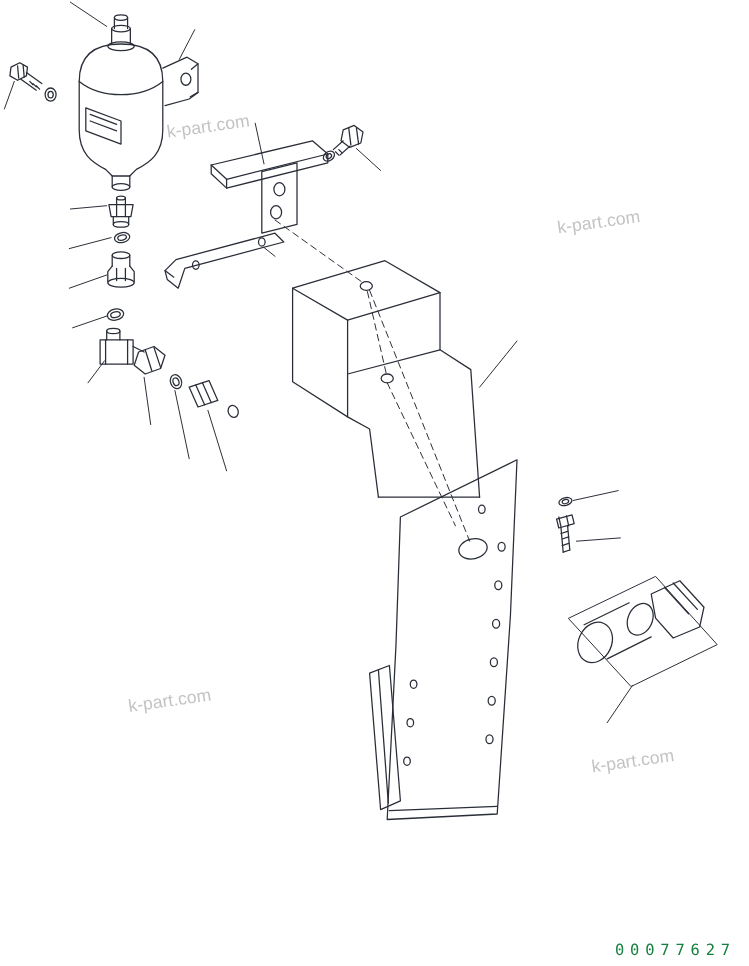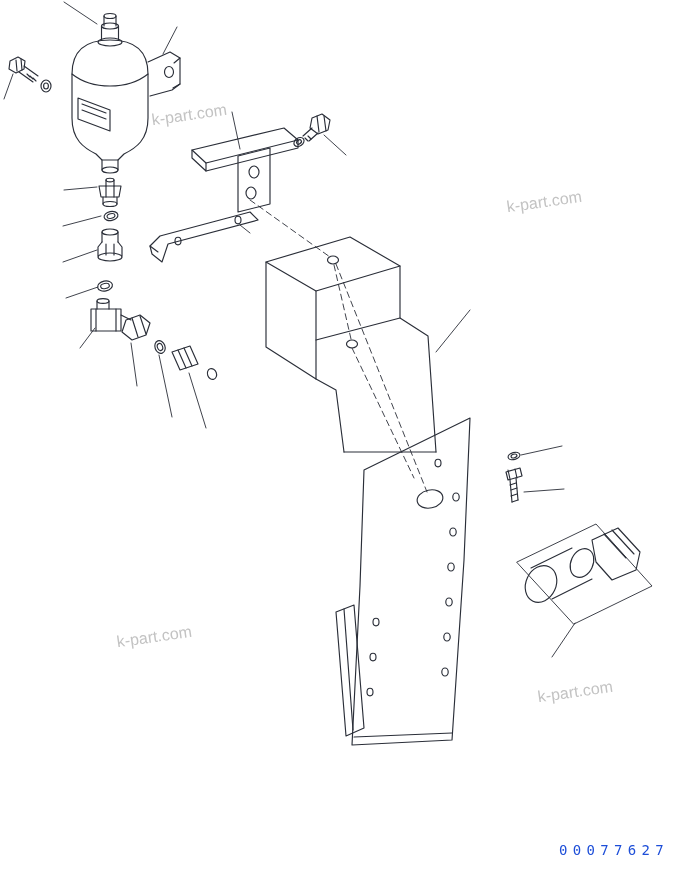--- a/index.html
+++ b/index.html
@@ -16,23 +16,23 @@
   }
   .diagram-svg .leader{stroke-width:0.9;}
   .diagram-svg .dashed{stroke-width:0.9;stroke-dasharray:6 4;}
   .diagram-svg .whiteface{fill:#ffffff;}
   .diagram-svg text.watermark{
     fill:#c3c3c3;stroke:none;font-size:16px;
     font-family:"Liberation Sans","DejaVu Sans",sans-serif;
     text-anchor:middle;
   }
   .part-number{
-    position:absolute;right:12px;bottom:20px;
+    position:absolute;right:12px;bottom:6px;
     font-family:"DejaVu Sans Mono",monospace;
-    font-size:14px;letter-spacing:.38em;color:#1d4ed8;
+    font-size:14px;letter-spacing:.38em;color:#15803d;
   }
 </style>
 </head>
 <body>
 
 <div class="page">
 
   <svg class="diagram-svg" viewBox="0 0 681 878" width="681" height="878">
 
     <text class="watermark" x="190" y="120" transform="rotate(-8 190 120)">k-part.com</text>

